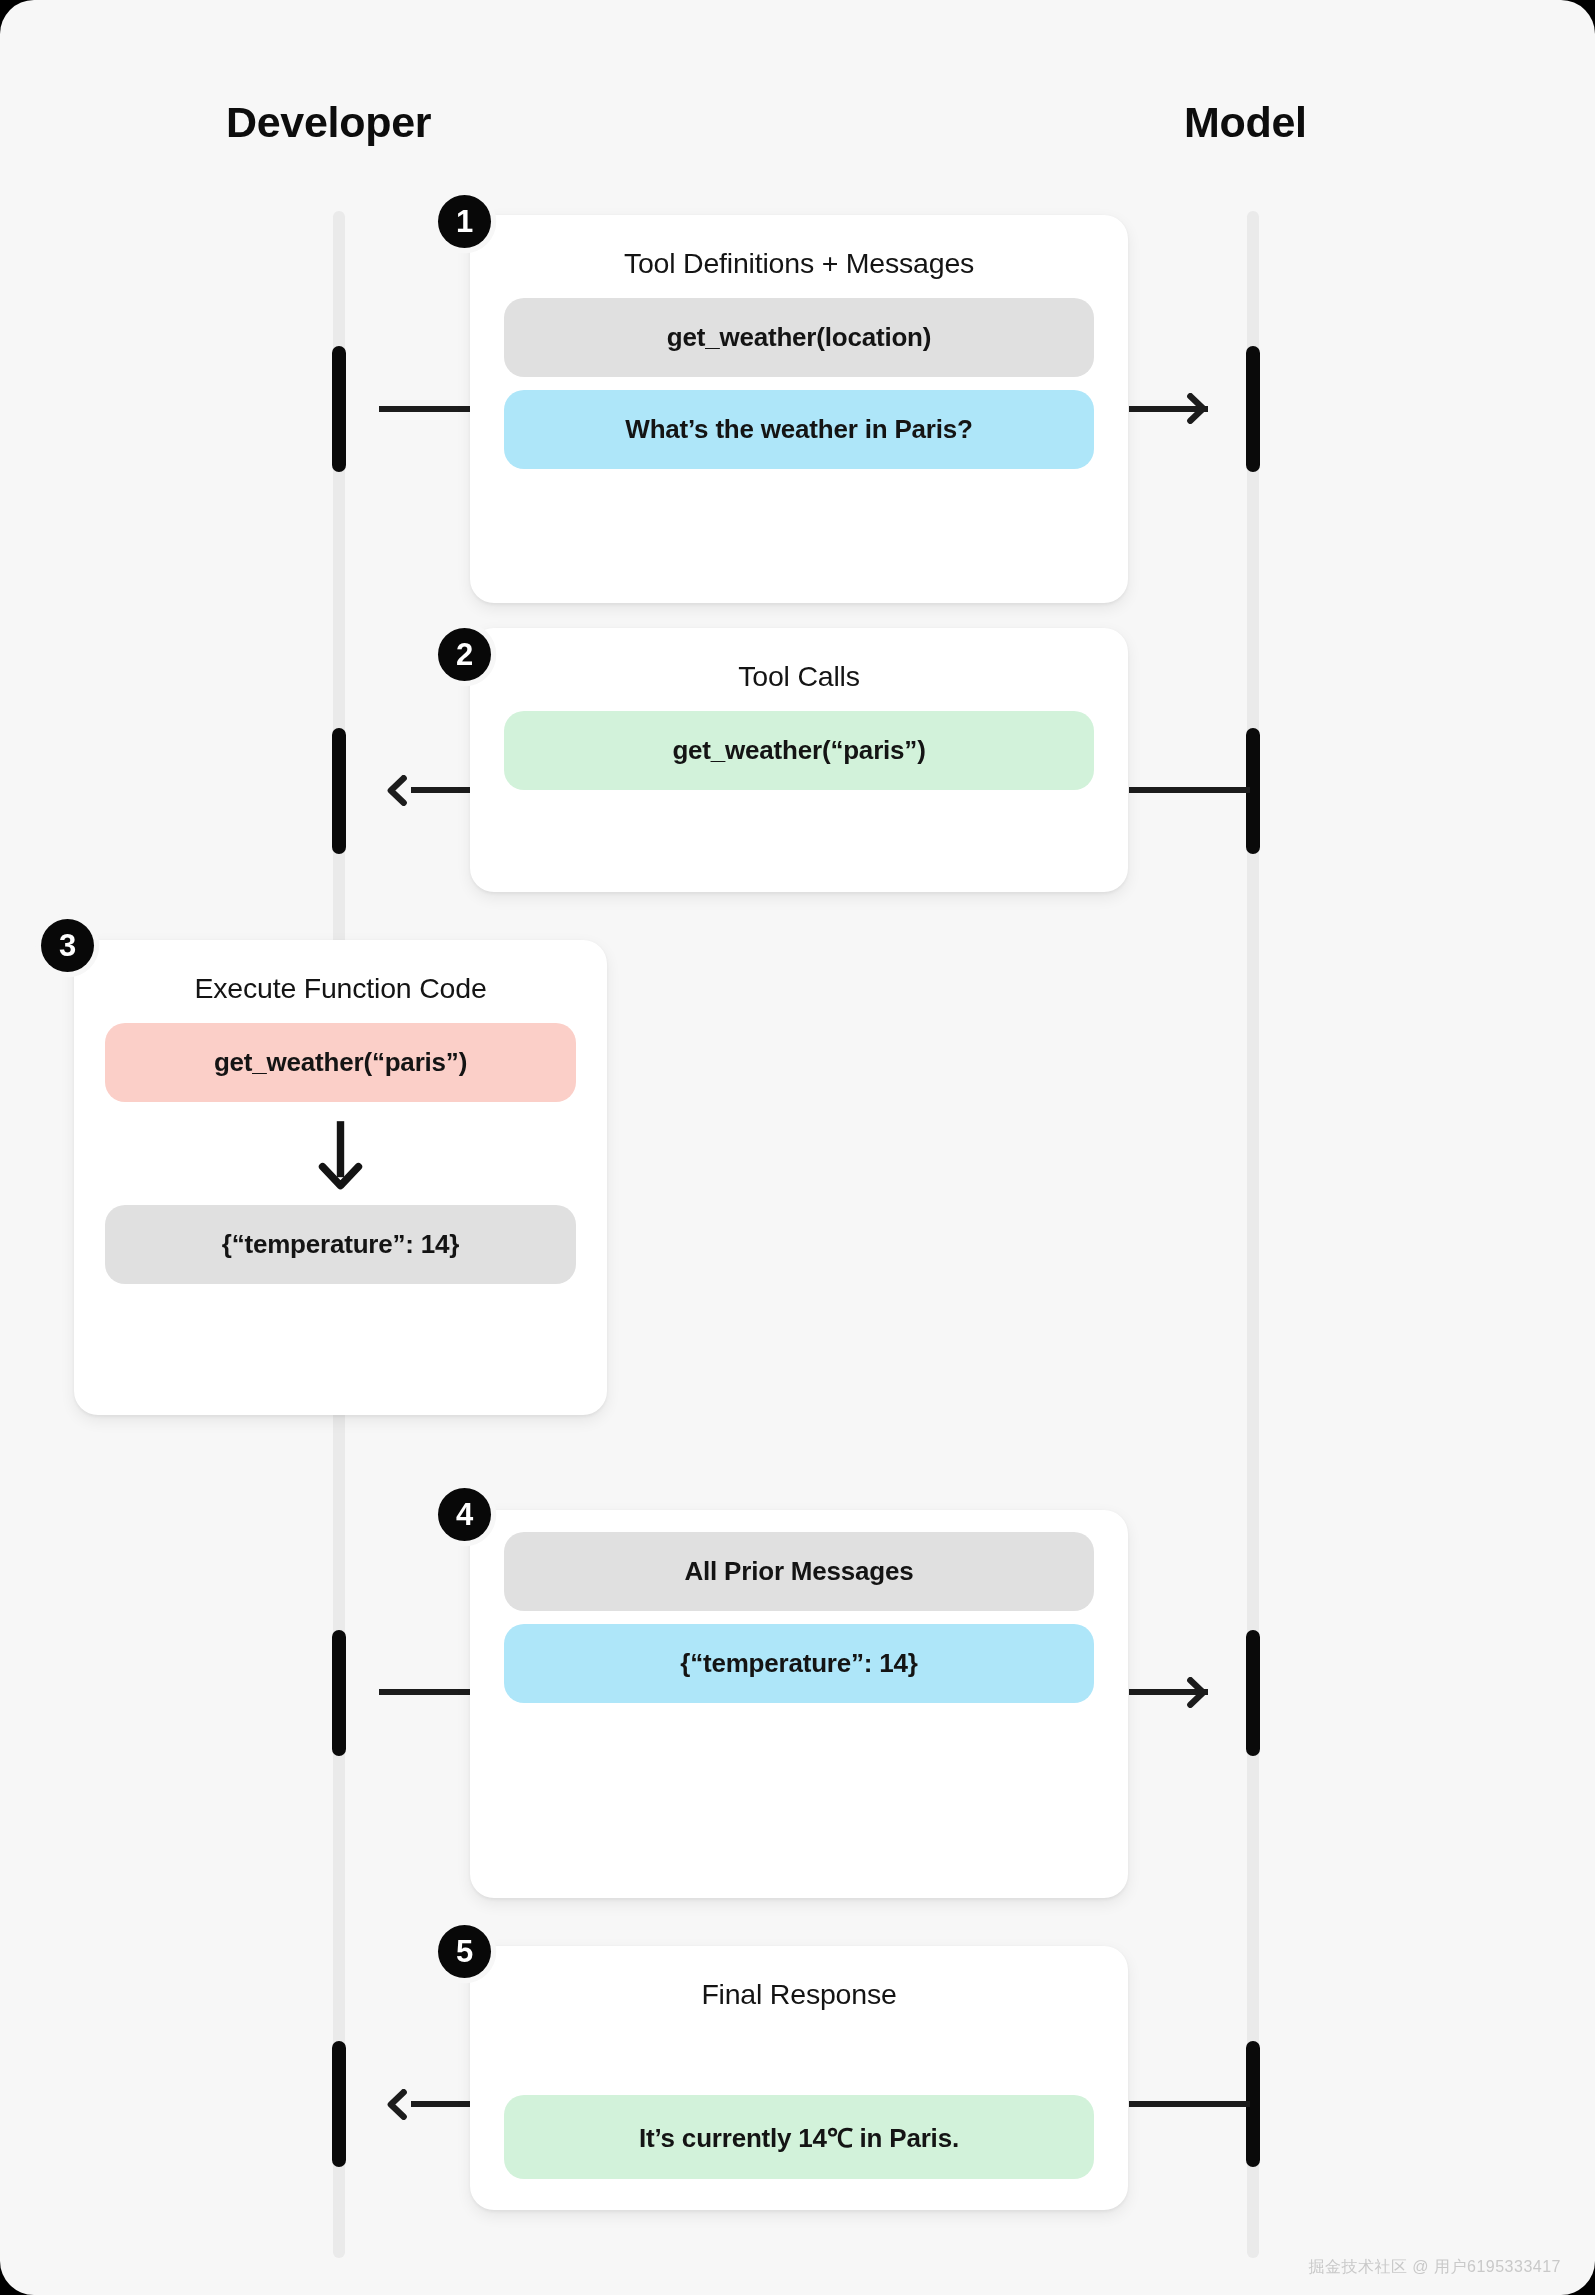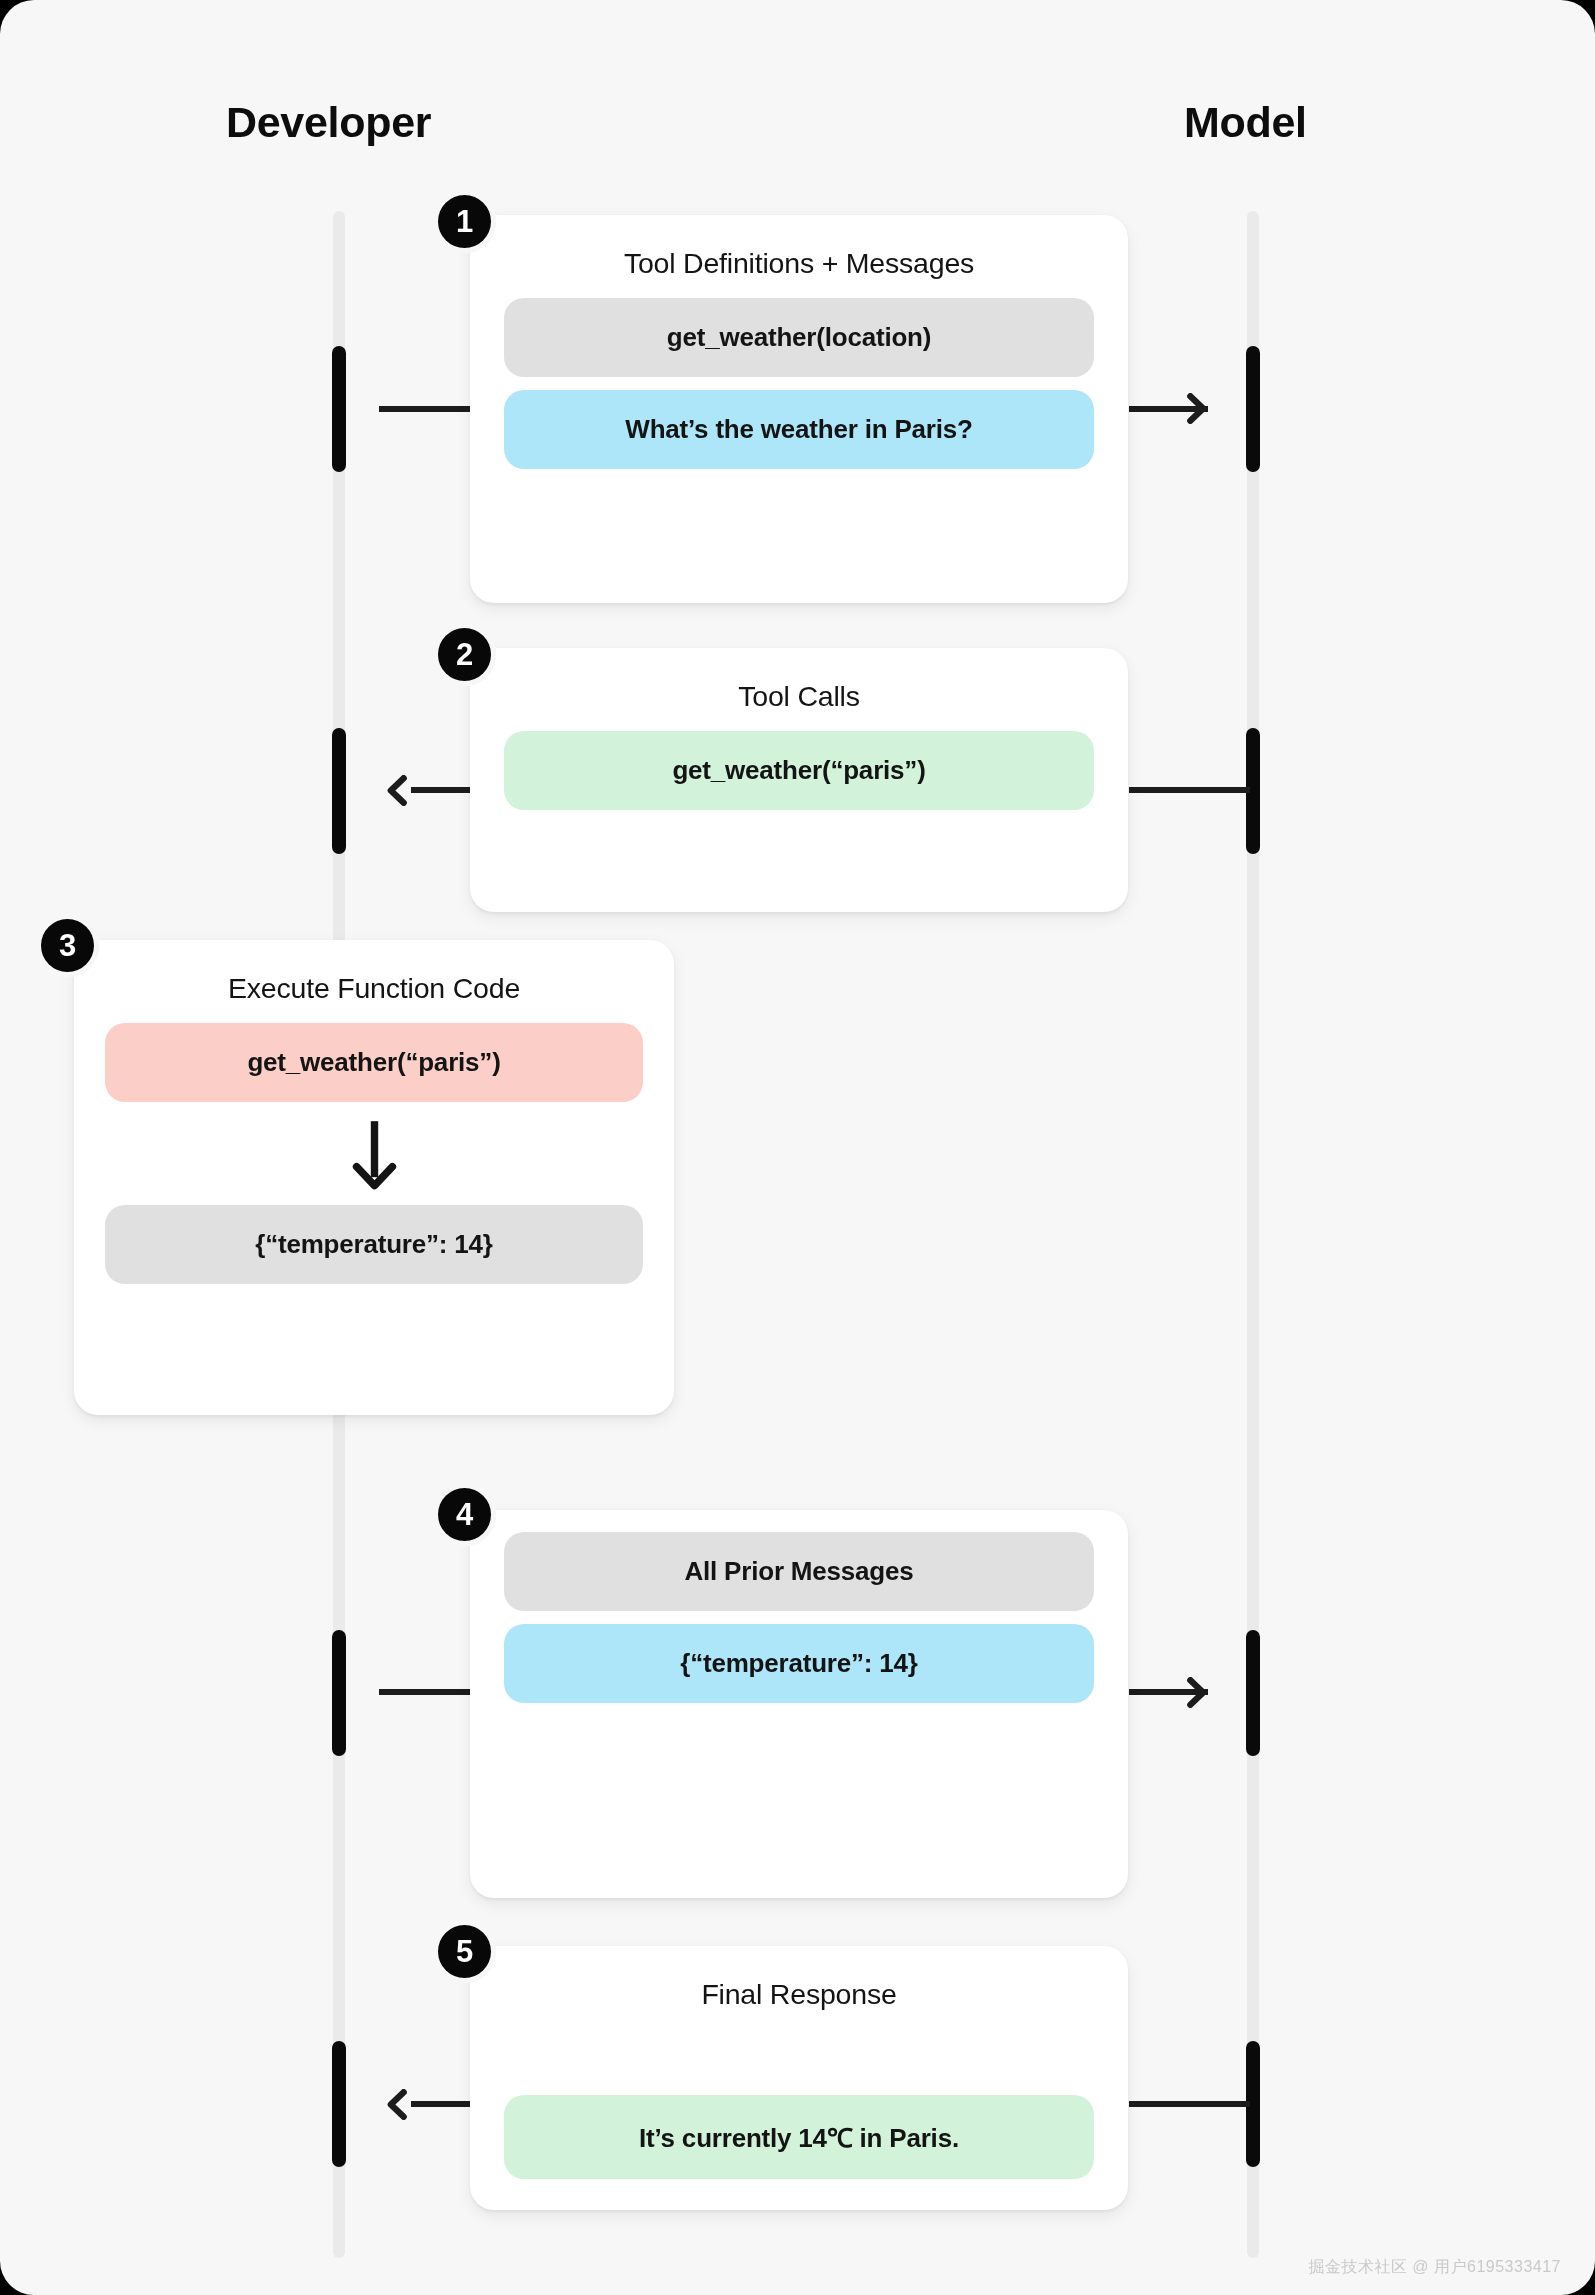--- a/index.html
+++ b/index.html
@@ -198,27 +198,27 @@
   <div class="arrow-line" style="left:1129px; top:2101px; width:121px;"></div>
 
   <div class="badge" style="left:438px; top:195px;">1</div>
   <div class="card" style="left:470px; top:215px; width:658px; height:388px;">
     <div class="card-title">Tool Definitions + Messages</div>
     <div class="pill gray">get_weather(location)</div>
     <div class="pill blue">What’s the weather in Paris?</div>
   </div>
 
   <div class="badge" style="left:438px; top:628px;">2</div>
-  <div class="card" style="left:470px; top:648px; width:658px; height:264px;">
+  <div class="card" style="left:470px; top:628px; width:658px; height:264px;">
     <div class="card-title">Tool Calls</div>
     <div class="pill green">get_weather(“paris”)</div>
   </div>
 
   <div class="badge" style="left:41px; top:919px;">3</div>
-  <div class="card" style="left:74px; top:940px; width:600px; height:475px; padding:22px 31px 37px 31px;">
+  <div class="card" style="left:74px; top:940px; width:533px; height:475px; padding:22px 31px 37px 31px;">
     <div class="card-title">Execute Function Code</div>
     <div class="pill red">get_weather(“paris”)</div>
     <div class="down-arrow">
       <svg width="51" height="74" viewBox="0 0 96 140">
         <line x1="48" y1="6" x2="48" y2="112" stroke="#141414" stroke-width="14" stroke-linecap="butt"></line>
         <polyline points="14,92 48,128 82,92" fill="none" stroke="#141414" stroke-width="14" stroke-linecap="round" stroke-linejoin="round"></polyline>
       </svg>
     </div>
     <div class="pill gray" style="margin-top:0;">{“temperature”: 14}</div>
   </div>

